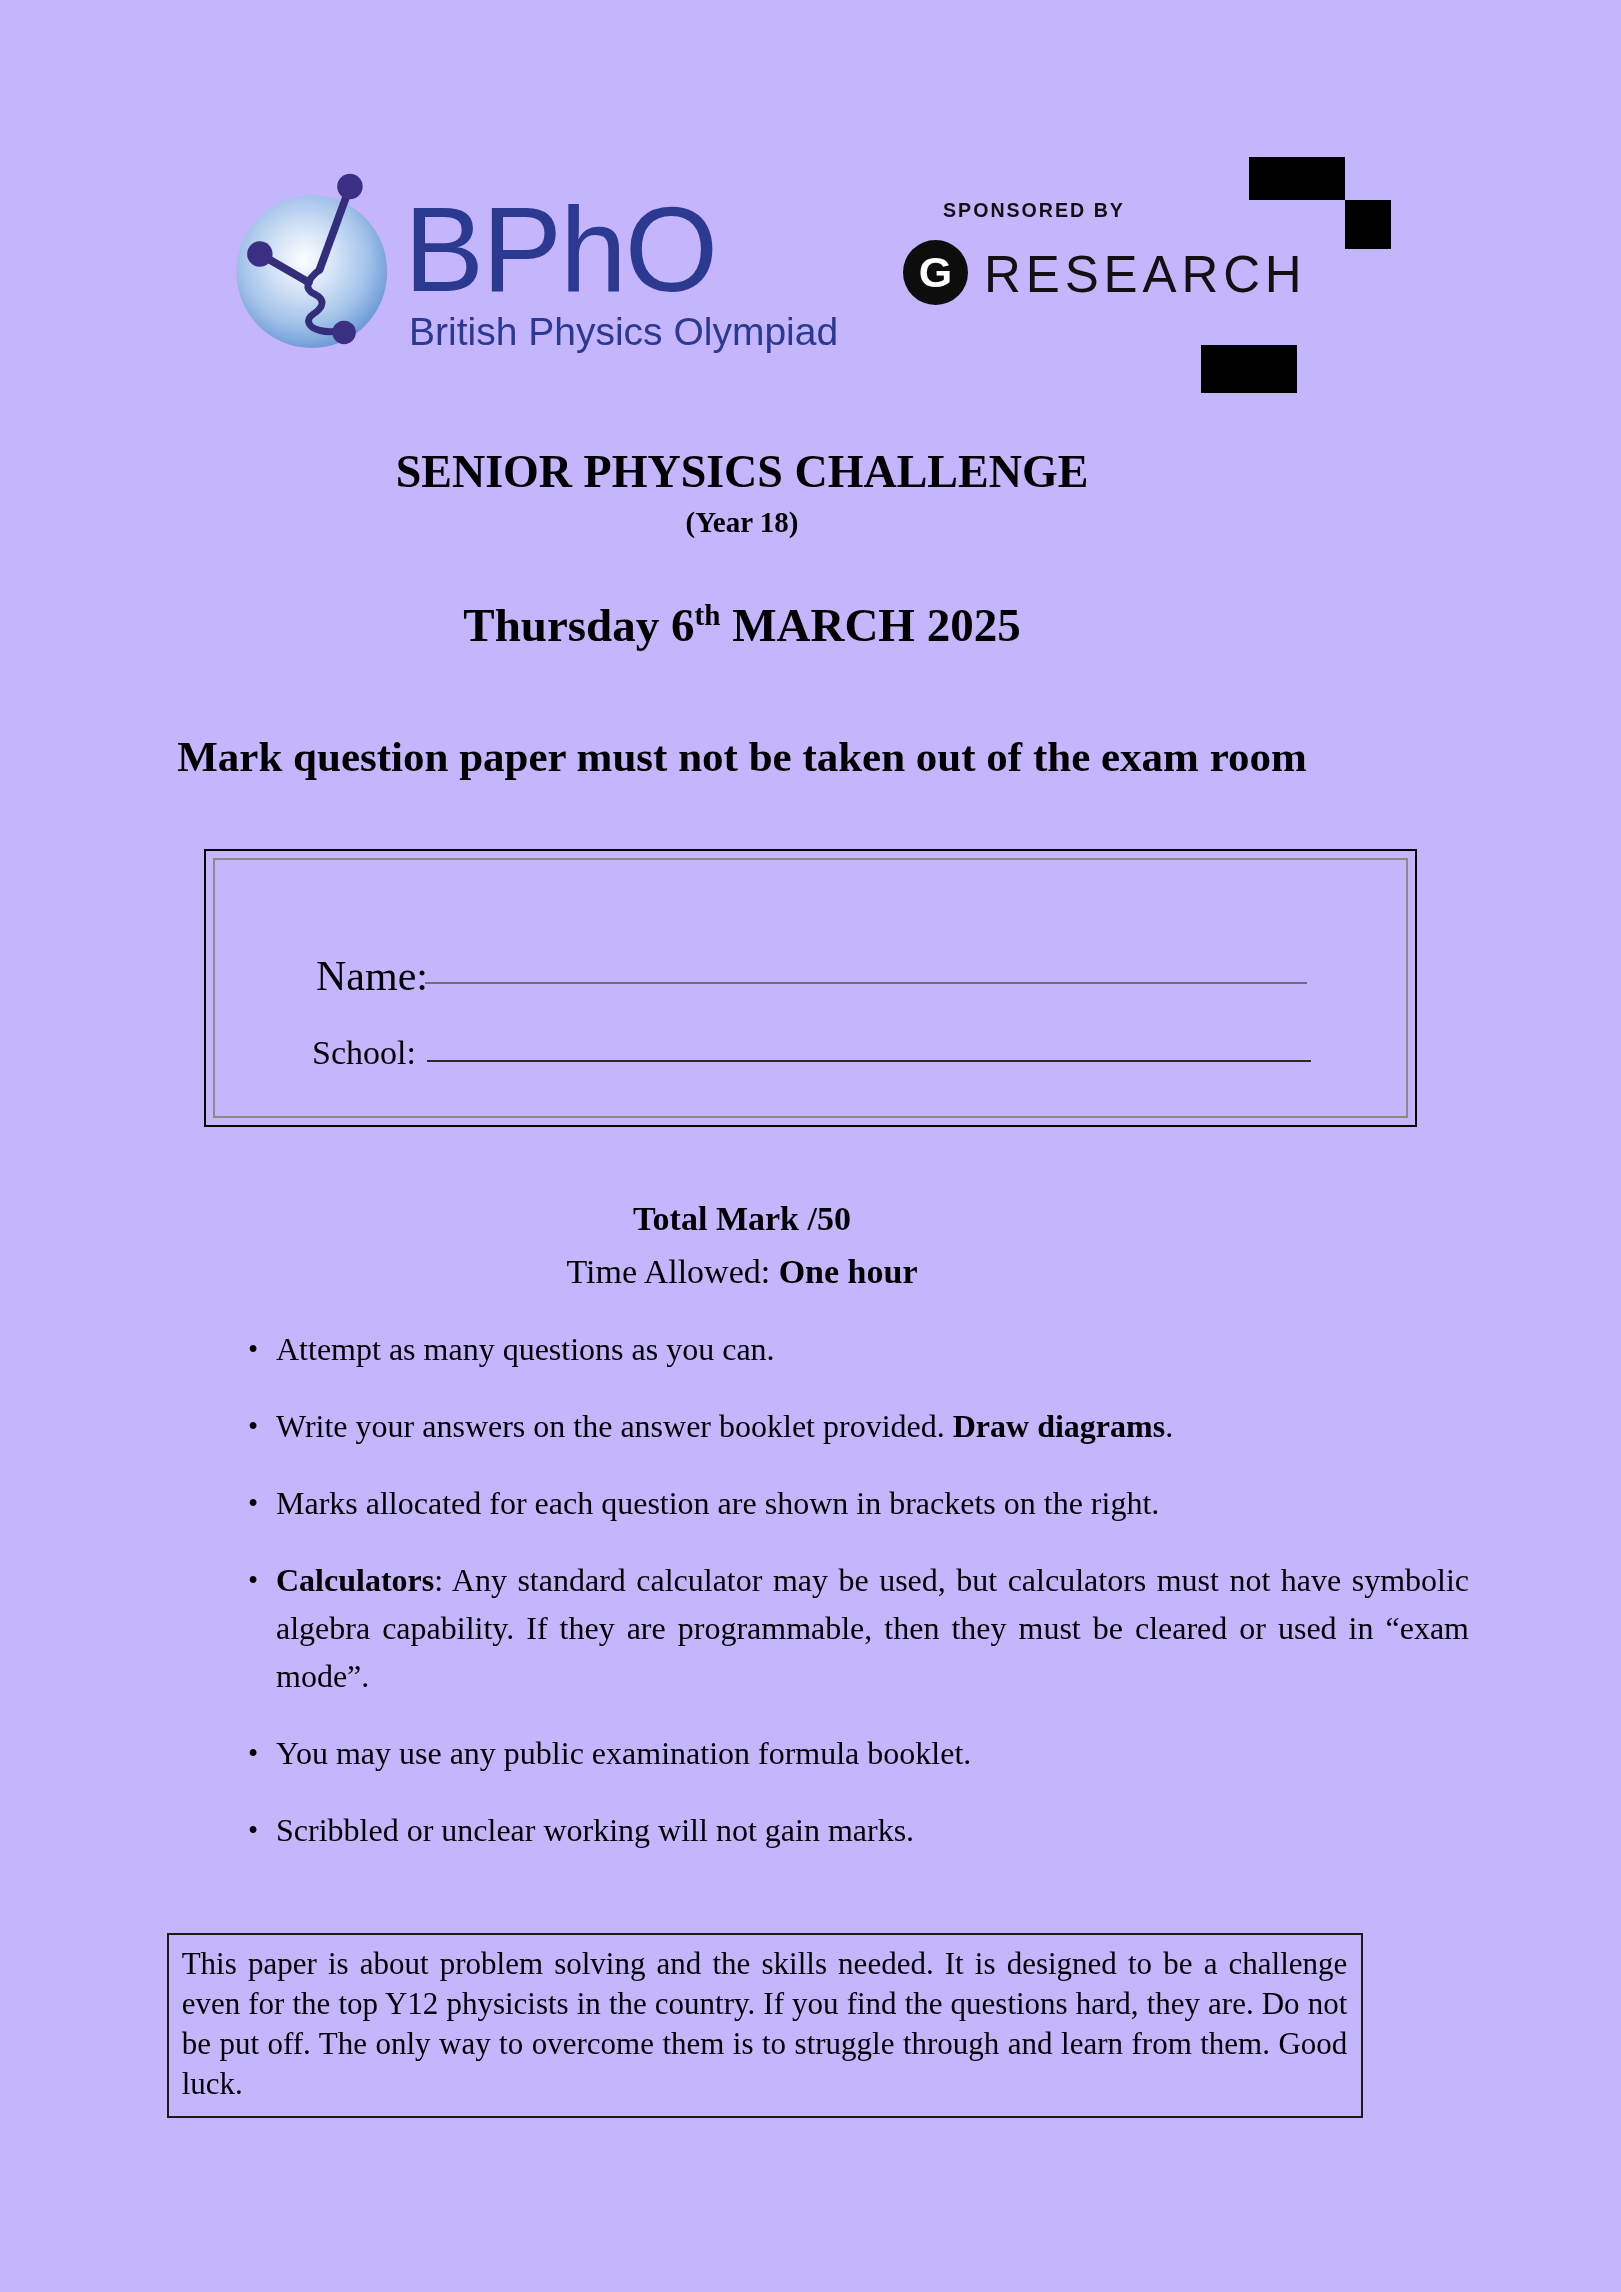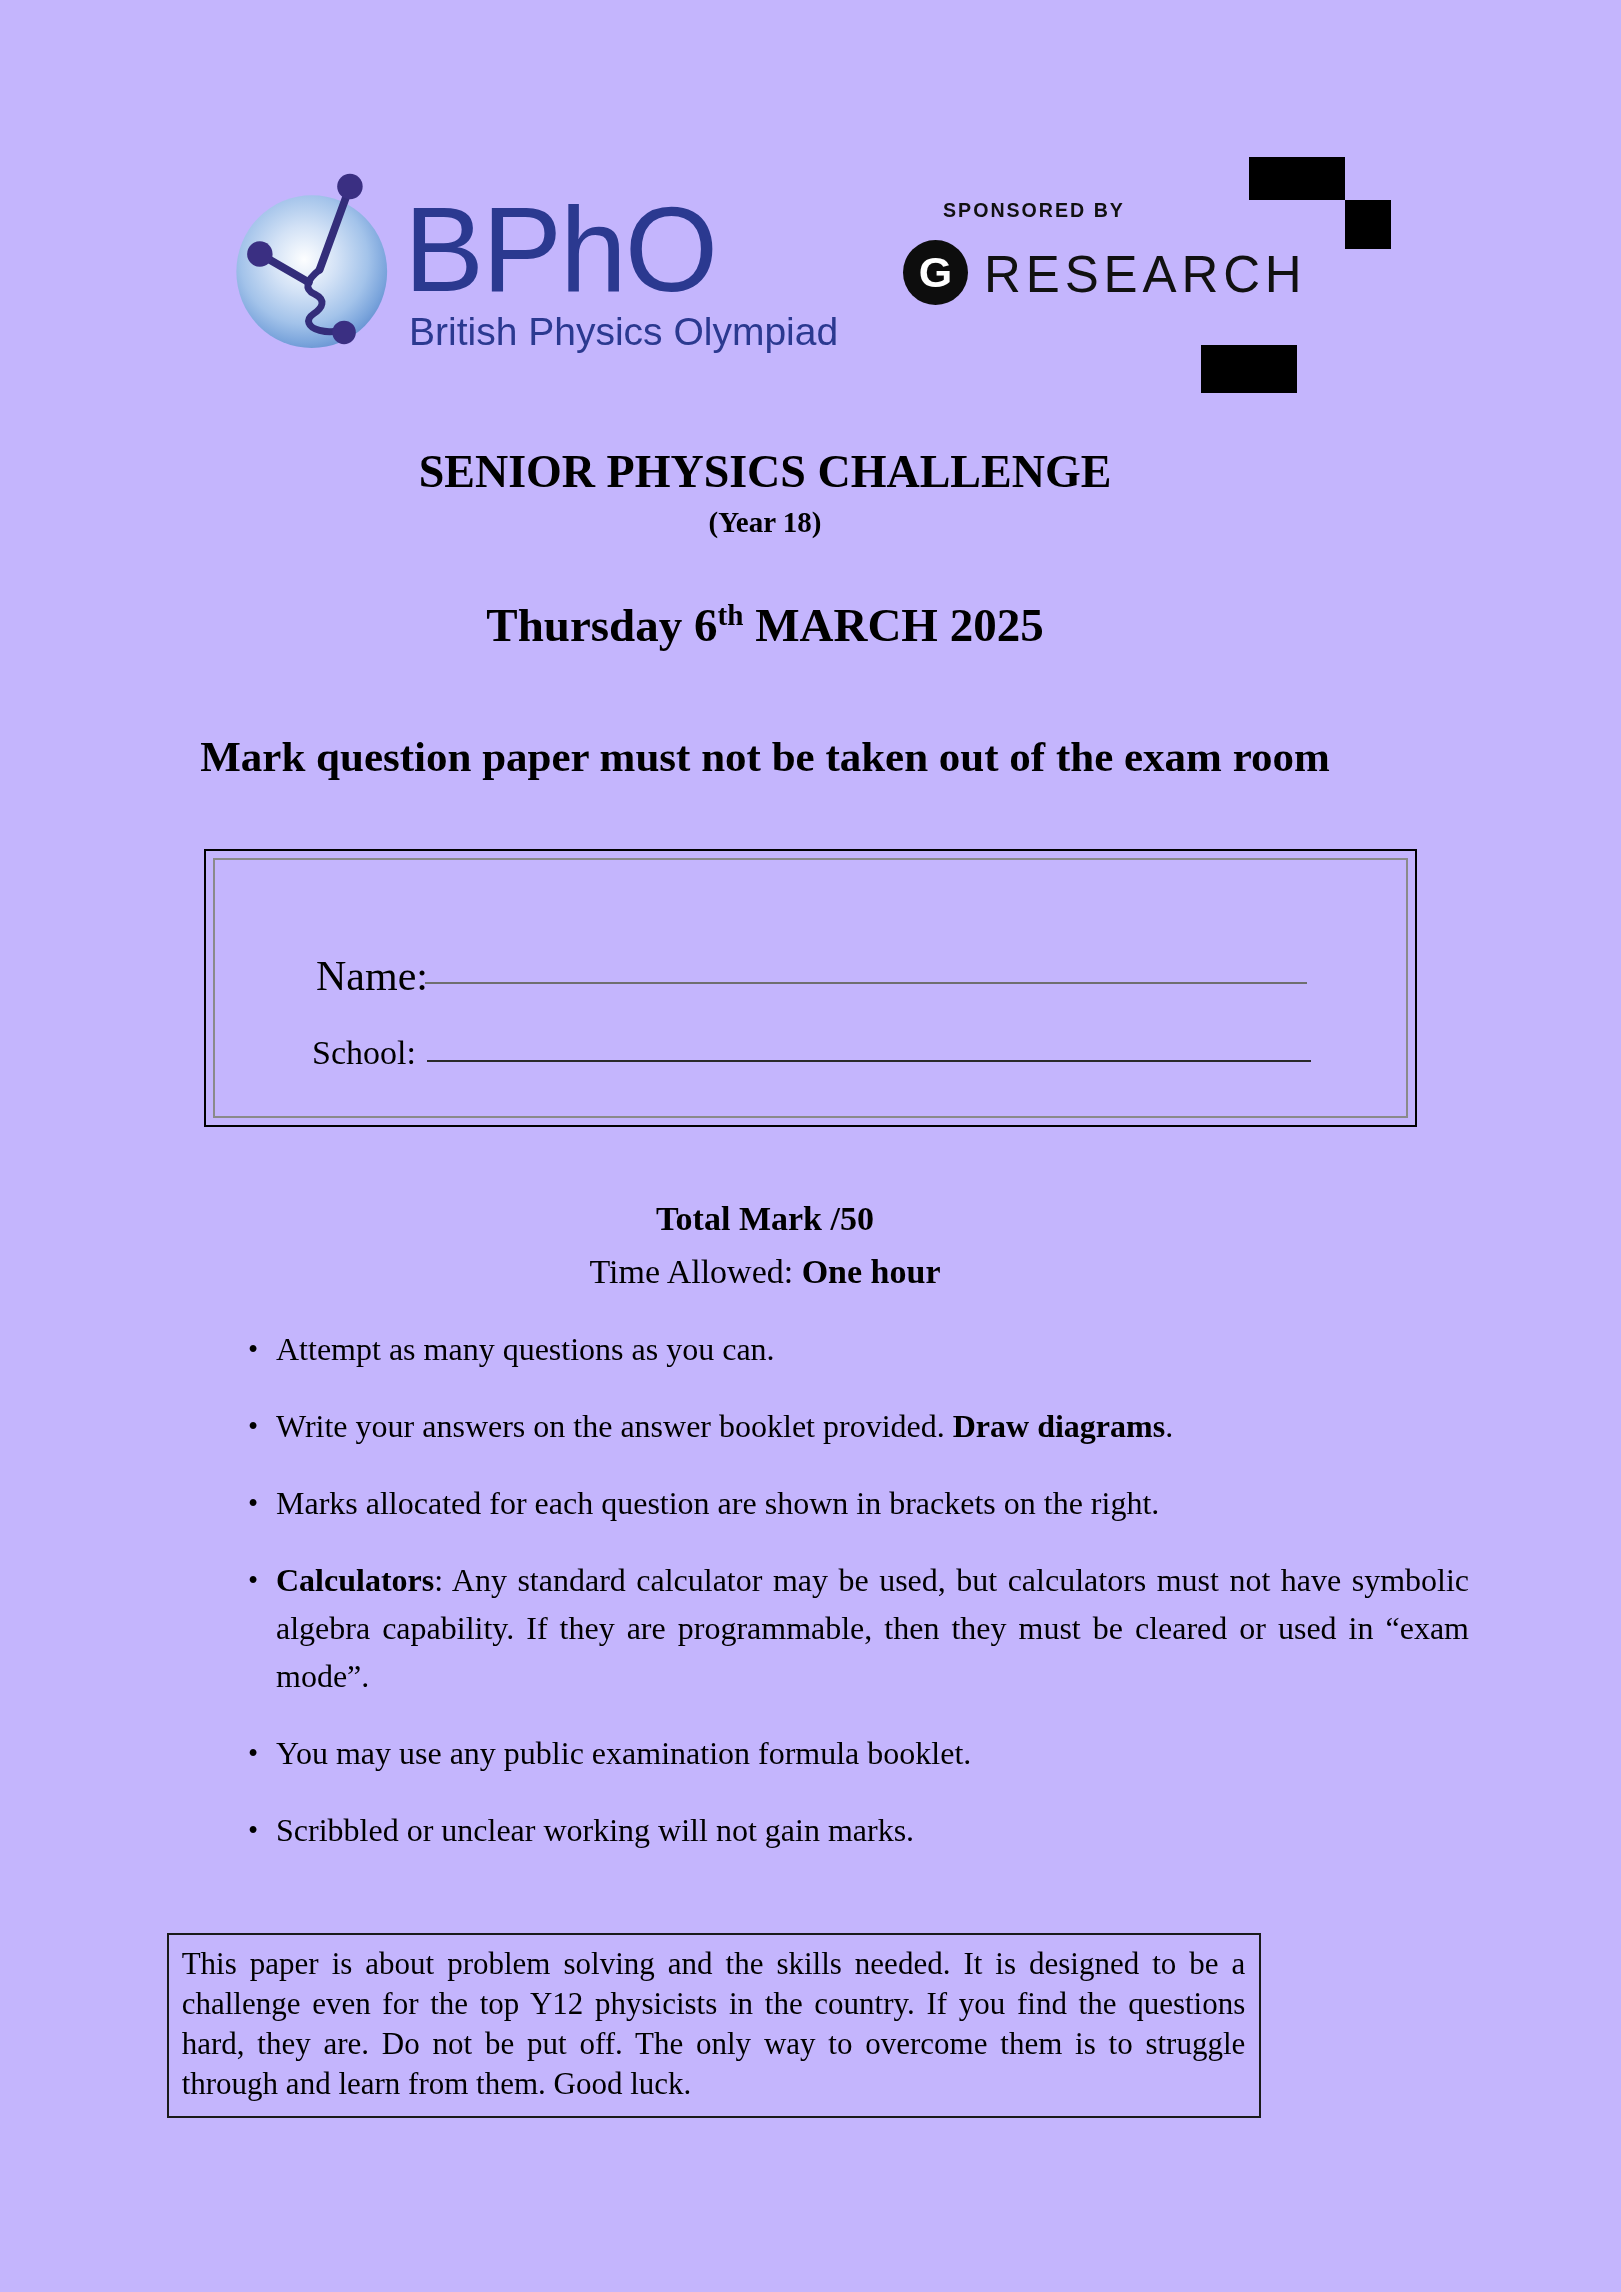--- a/index.html
+++ b/index.html
@@ -48,21 +48,21 @@
     font-family:"Liberation Sans", sans-serif;
     font-size:51px;line-height:1;font-weight:400;
     letter-spacing:4.9px;color:#111;
   }
   .pixel{background:#000;}
   .pixel-1{left:1249px;top:157px;width:96px;height:43px;}
   .pixel-2{left:1345px;top:200px;width:46px;height:49px;}
   .pixel-3{left:1201px;top:345px;width:96px;height:48px;}
 
   
-  .center{left:0;width:1484px;text-align:center;padding-left:23px;}
+  .center{left:0;width:1484px;text-align:center;}
   .page-title{top:449px;font-size:46px;font-weight:bold;line-height:1;}
   .page-subtitle{top:508px;font-size:29px;font-weight:bold;line-height:1;}
   .exam-date{top:602px;font-size:47px;font-weight:bold;line-height:1;}
   .exam-date sup{font-size:62%;vertical-align:baseline;position:relative;top:-0.55em;}
   .exam-warning{top:735px;font-size:43px;font-weight:bold;line-height:1;}
 
   
   .entry-box-outer{
     left:204px;top:849px;width:1213px;height:278px;
     border:2px solid #000;box-sizing:border-box;
@@ -93,21 +93,21 @@
   .instructions .bullet{
     flex:0 0 28px;font-size:29px;
   }
   .instructions .itext{
     flex:1 1 auto;text-align:justify;
   }
   .instructions .b{font-weight:bold;}
 
   
   .footer-note-box{
-    left:167px;top:1933px;width:1094px;
+    left:167px;top:1933px;width:1196px;
     border:2.5px solid #1a1a1a;box-sizing:border-box;
     padding:8.8px 13.7px 11.8px 12.7px;
   }
   .footer-note-text{
     font-size:31px;line-height:40px;text-align:justify;
   }
 </style>
 </head>
 <body>
 

